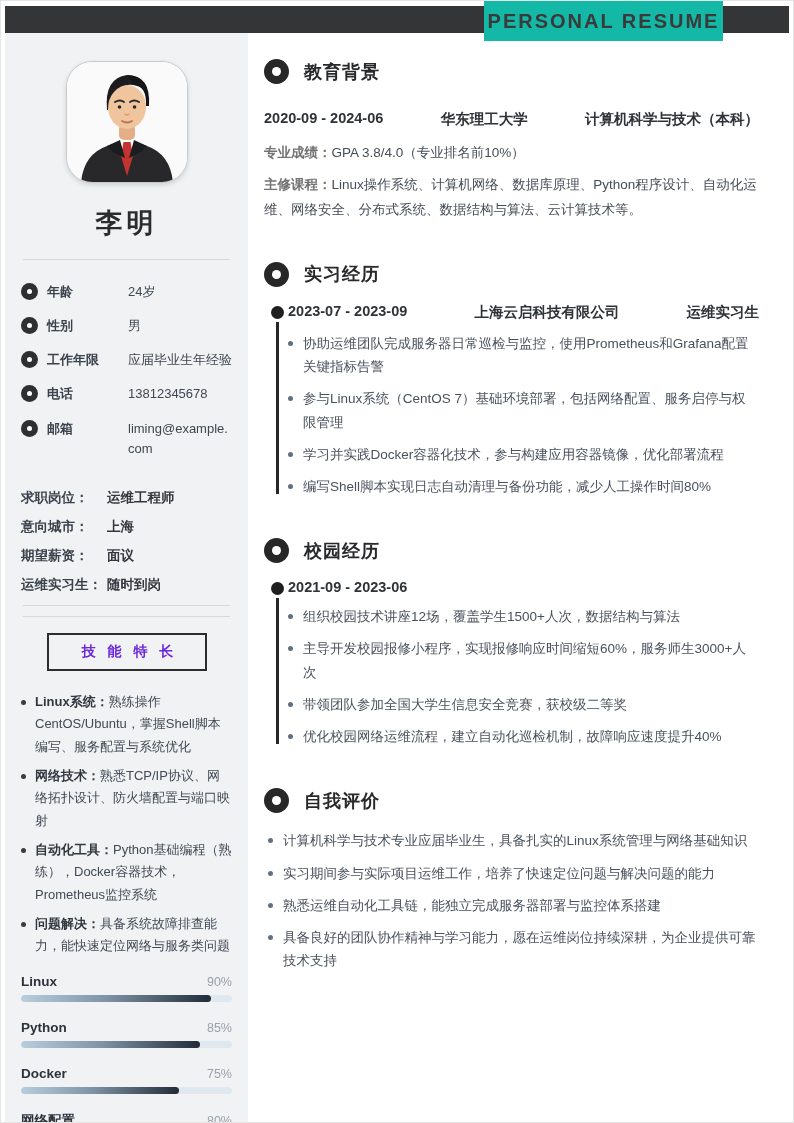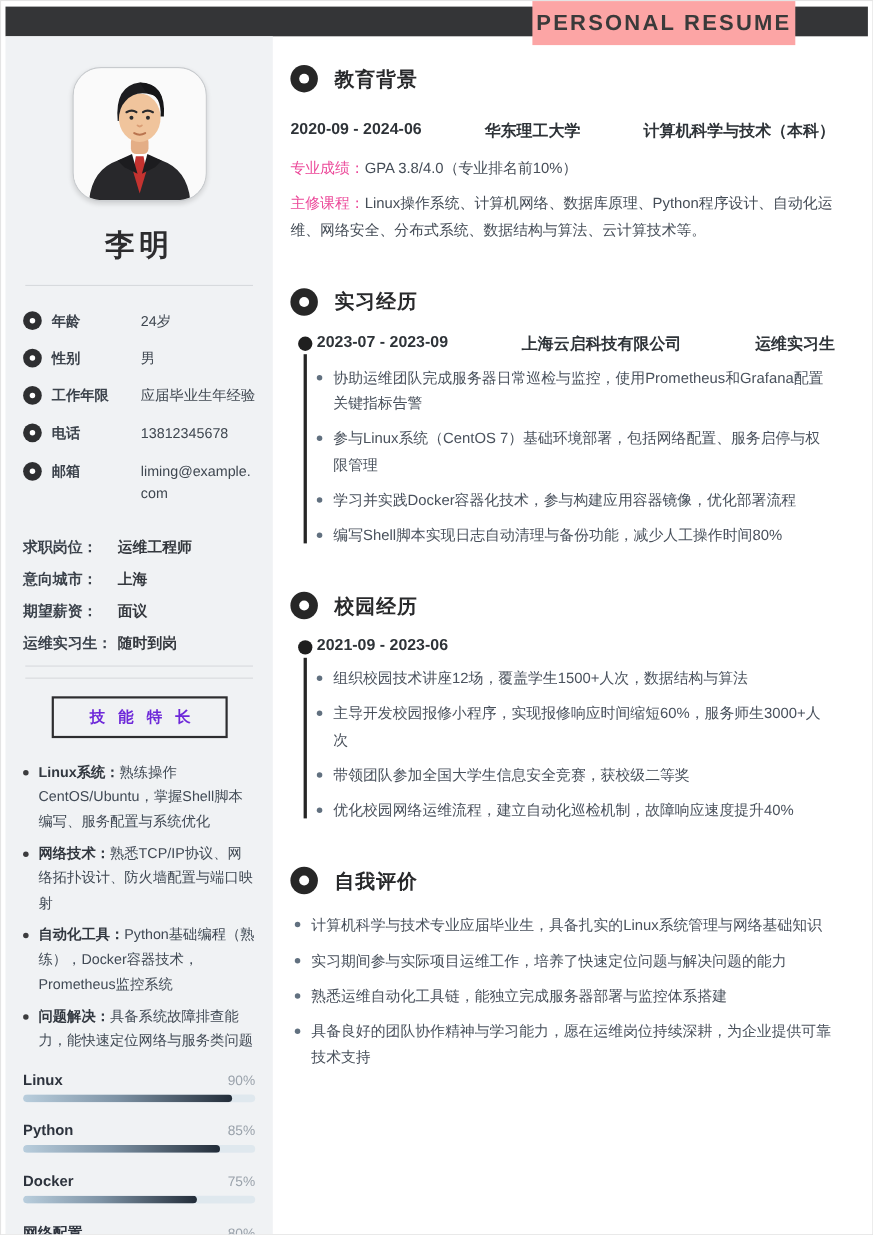--- a/index.html
+++ b/index.html
@@ -5,21 +5,21 @@
   * { margin:0; padding:0; box-sizing:border-box; }
   html,body { background:#fff; }
   body { width:794px; height:1123px; overflow:hidden;
          font-family:"Liberation Sans","DejaVu Sans",sans-serif; }
   .page { position:relative; width:794px; height:1123px; background:#fff;
           border:1px solid #e4e4e4; overflow:hidden; }
 
   
   .topbar { position:absolute; top:5px; left:4px; right:4px; height:27px; background:#343537; }
   .topbar-label { position:absolute; top:-5px; left:479px; width:239px; height:40px;
-                  background:#fca5a5; display:flex; align-items:center; justify-content:center;
+                  background:#14b8a6; display:flex; align-items:center; justify-content:center;
                   font-size:20px; font-weight:bold; letter-spacing:2px; color:#3a3a3a; }
 
   
   .content { position:absolute; top:32px; left:4px; right:4px; bottom:0; display:flex; }
   .sidebar { width:243px; flex:none; background:#f0f2f4;
              padding:16px 16px 0 16px; }
   .main { flex:1; padding:26px 30px 0 16px; }
 
   
   .avatar-card { width:122px; height:122px; margin:12px auto 0; background:#fafafa;
@@ -67,21 +67,21 @@
   .sec-head { display:flex; align-items:center; gap:15px; margin-bottom:16px; }
   .sec-icon { width:25px; height:25px; border-radius:50%; background:#272727;
               position:relative; flex:none; }
   .sec-icon::after { content:""; position:absolute; left:8px; top:8px; width:9px; height:9px;
                      border-radius:50%; background:#fff; }
   .sec-title { font-size:18px; font-weight:bold; color:#28292b; letter-spacing:1px; }
 
   .edu-head { display:flex; justify-content:space-between; font-size:14.5px; font-weight:bold;
               color:#2e3338; margin:26px 0 12px;gap:11px; }
   .edu-line { font-size:13.5px; color:#454d57; line-height:1.8; margin-bottom:8px; }
-  .edu-line .lbl { font-weight:normal; color:#ec4899; }
+  .edu-line .lbl { font-weight:bold; color:#737373; }
 
   .timeline { position:relative; padding-left:24px; margin-top:6px; }
   .tl-dot { position:absolute; left:7px; top:3px; width:13px; height:13px;
             border-radius:50%; background:#1f1f1f; }
   .tl-line { position:absolute; left:12px; top:19px; bottom:4px; width:3px; background:#262626; }
   .entry-head { display:flex; justify-content:space-between; font-size:14.5px; font-weight:bold;
                 color:#2e3338; margin-bottom:10px; }
   .bullets { list-style:none; }
   .bullet { display:flex; gap:10px; font-size:13.5px; line-height:1.72; color:#49515c;
             margin-bottom:9px; }

